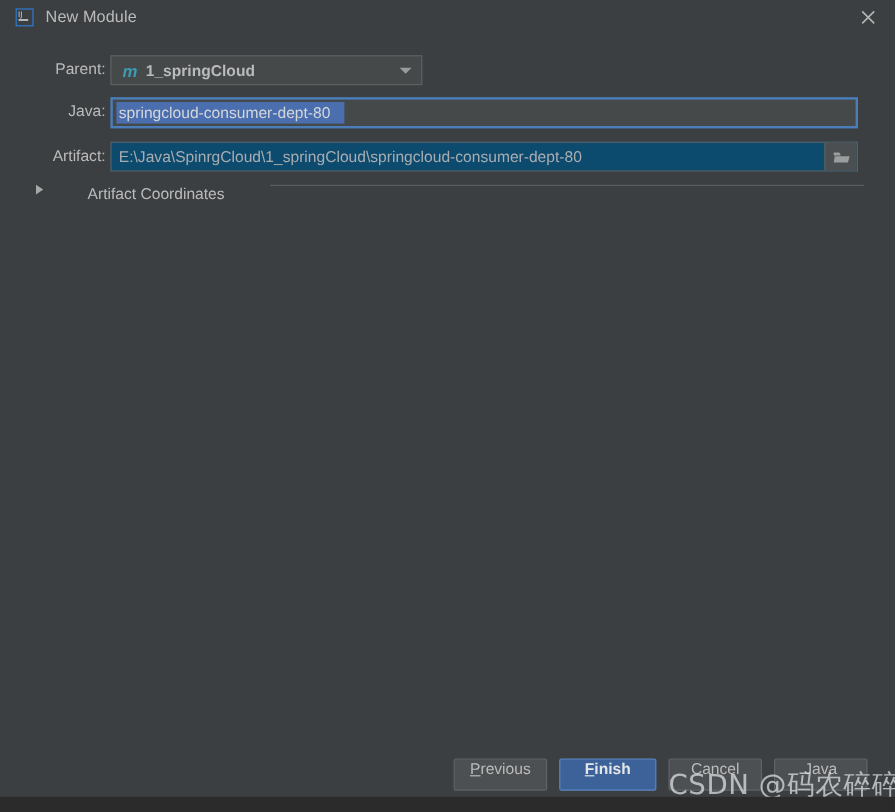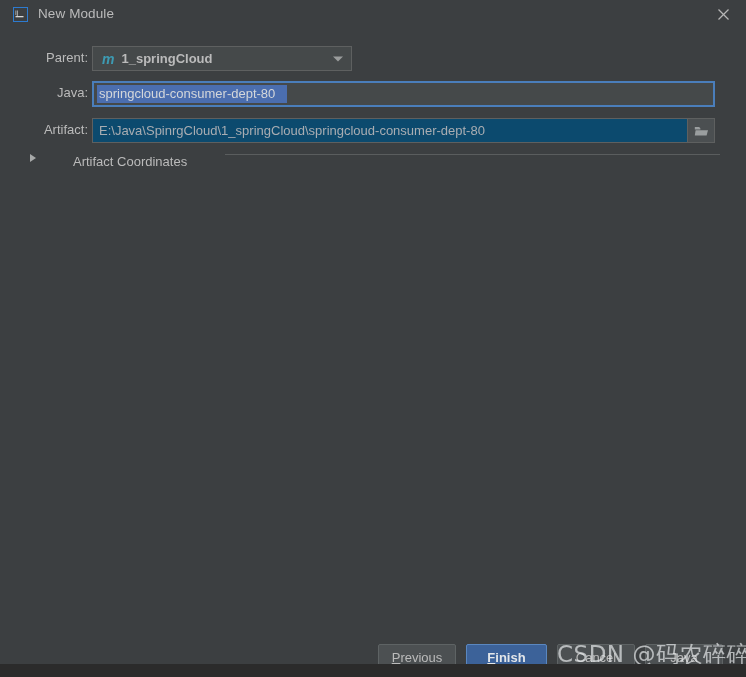--- a/index.html
+++ b/index.html
@@ -203,29 +203,29 @@
   }
 
   
   #footer {
     position: absolute;
     left: 0; top: 629px;
     width: 746px; height: 35px;
   }
   .btn {
     position: absolute;
-    top: 15px;
+    top: 3px;
     height: 27px;
     background: #4c5052;
     border: 1px solid #5e6364;
     box-sizing: border-box;
     font-size: 13px;
     color: #bbbbbb;
     display: flex;
-    align-items: center;
+    align-items: flex-start;
     justify-content: center;
     cursor: default;
     border-radius: 2px;
   }
   .btn .mn { text-decoration: underline; }
   #btn-previous { left: 378px; width: 78px; }
   #btn-finish {
     left: 466px; width: 81px;
     background: #3c6299;
     border: 1px solid #5a87c0;

